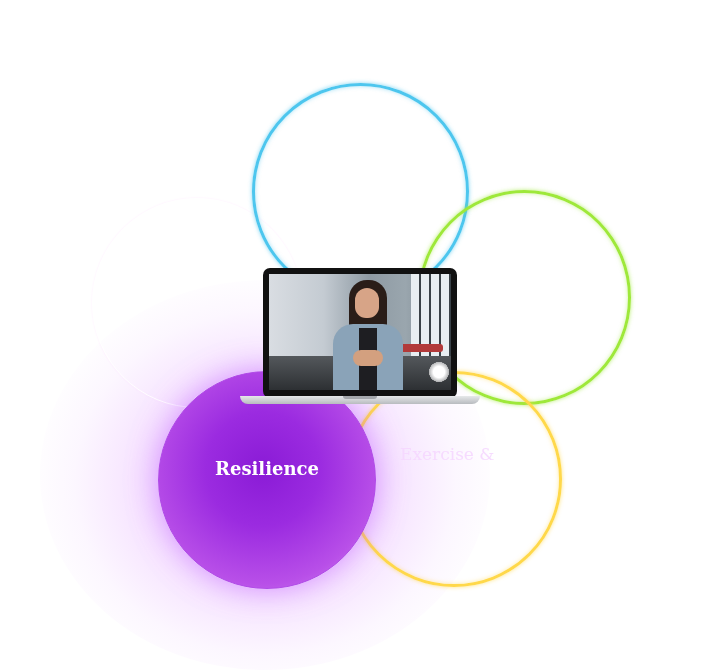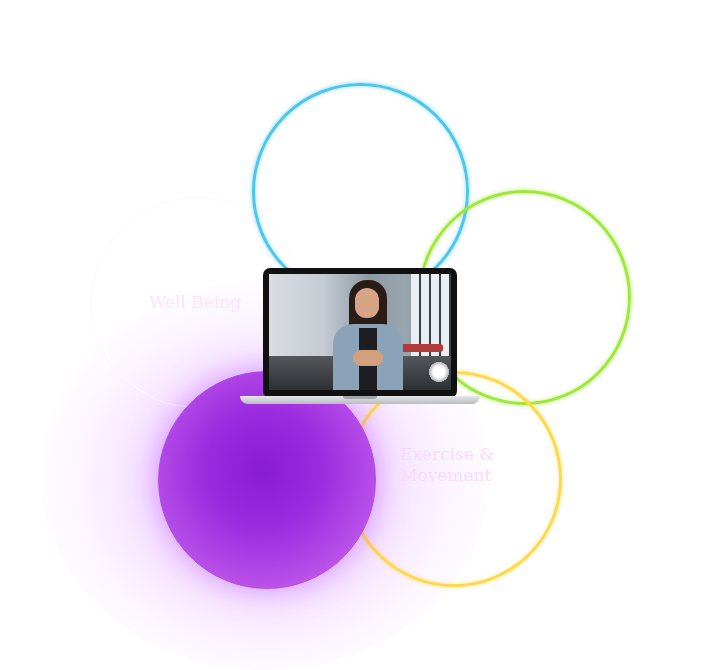--- a/index.html
+++ b/index.html
@@ -41,27 +41,26 @@
 
 <div class="glow"></div>
 
 <div class="ring ring-white"></div>
 <div class="ring ring-blue"></div>
 <div class="ring ring-green"></div>
 <div class="ring ring-yellow"></div>
 <div class="ring ring-purple"></div>
 
 <div class="label label-white lbl-emotional">
-  <div>Well Being</div>
 </div>
 <div class="label label-white lbl-exercise">
   <div>Exercise &amp;</div>
-  <div>Movement</div>
 </div>
 <div class="label lbl-stress">
+  <div>Resilience</div>
 </div>
 
 <div class="laptop">
   <div class="lid">
     <div class="screen">
       <div class="window"></div>
       <div class="desk"></div>
       <div class="floor"></div>
       <div class="person">
         <div class="hair"></div>

